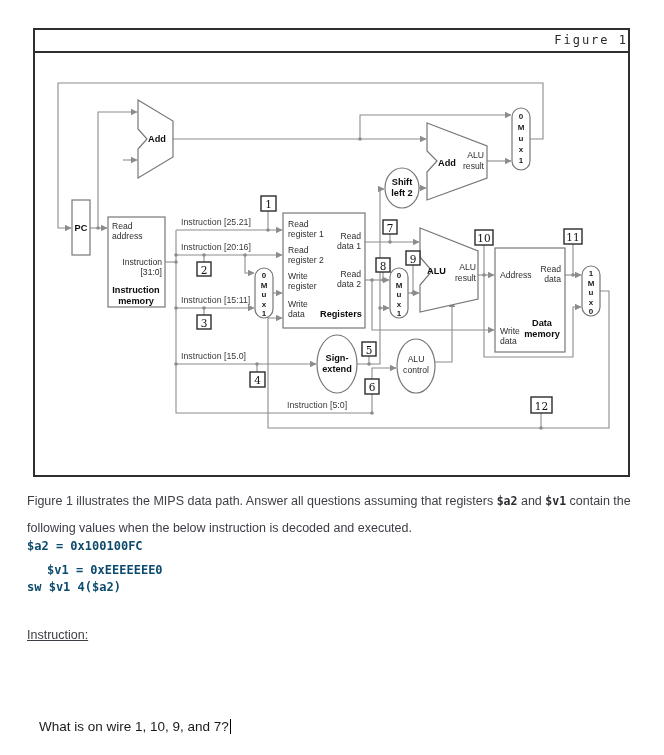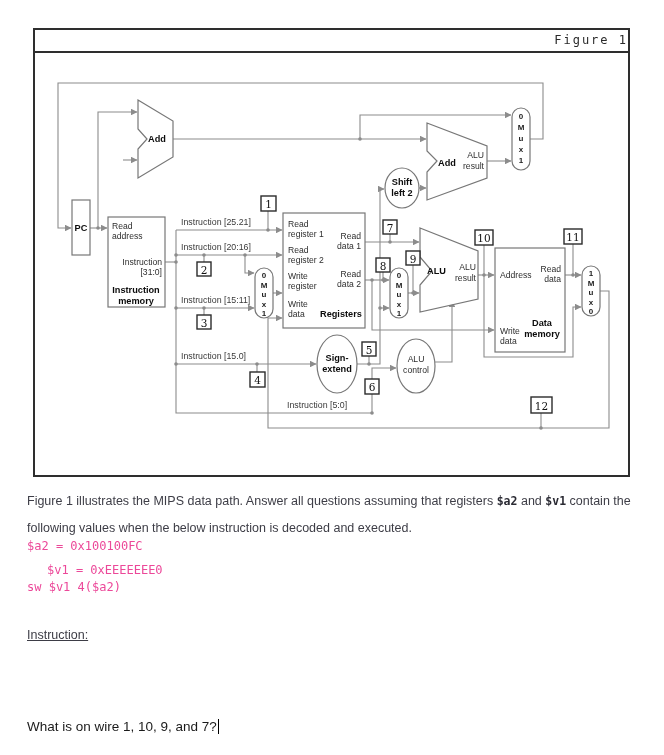--- a/index.html
+++ b/index.html
@@ -20,26 +20,26 @@
   .numbox{stroke:#2b2b2b;stroke-width:1.4;fill:#ffffff;}
   text{font-family:"Liberation Sans",sans-serif;}
   .lbl{font-size:8.8px;fill:#3a3a3a;}
   .port{font-size:8.6px;fill:#2e2e2e;}
   .bname{font-size:9.2px;font-weight:bold;fill:#0c0c0c;}
   .muxt{font-size:8px;font-weight:bold;fill:#222;}
   .numt{font-family:"DejaVu Serif",serif;font-size:10.5px;fill:#111;}
 
   
   .doc-line{position:absolute;left:27px;color:#3d3d46;font-size:12.5px;}
-  .mono{font-family:"DejaVu Sans Mono",monospace;font-weight:normal;
-        color:#ec4899;font-size:12px;text-align:right;}
+  .mono{font-family:"DejaVu Sans Mono",monospace;font-weight:bold;
+        color:#0c4a6e;font-size:12px;text-align:right;}
   .mono-inline{font-family:"DejaVu Sans Mono",monospace;font-weight:bold;
         font-size:11.5px;color:#2a2a33;}
   .underlined{text-decoration:underline;margin-top:40px;}
-  .question{position:absolute;left:27px;top:719px;color:#1a1a1a;font-size:13.5px;}
+  .question{position:absolute;left:39px;top:719px;color:#1a1a1a;font-size:13.5px;}
   .cursor{display:inline-block;width:1.5px;height:15px;background:#000;
         vertical-align:text-bottom;margin-left:1px;}
 </style>
 </head>
 <body>
 
 <div class="frame">
   <div class="frame-title">Figure 1</div>
 </div>
 

